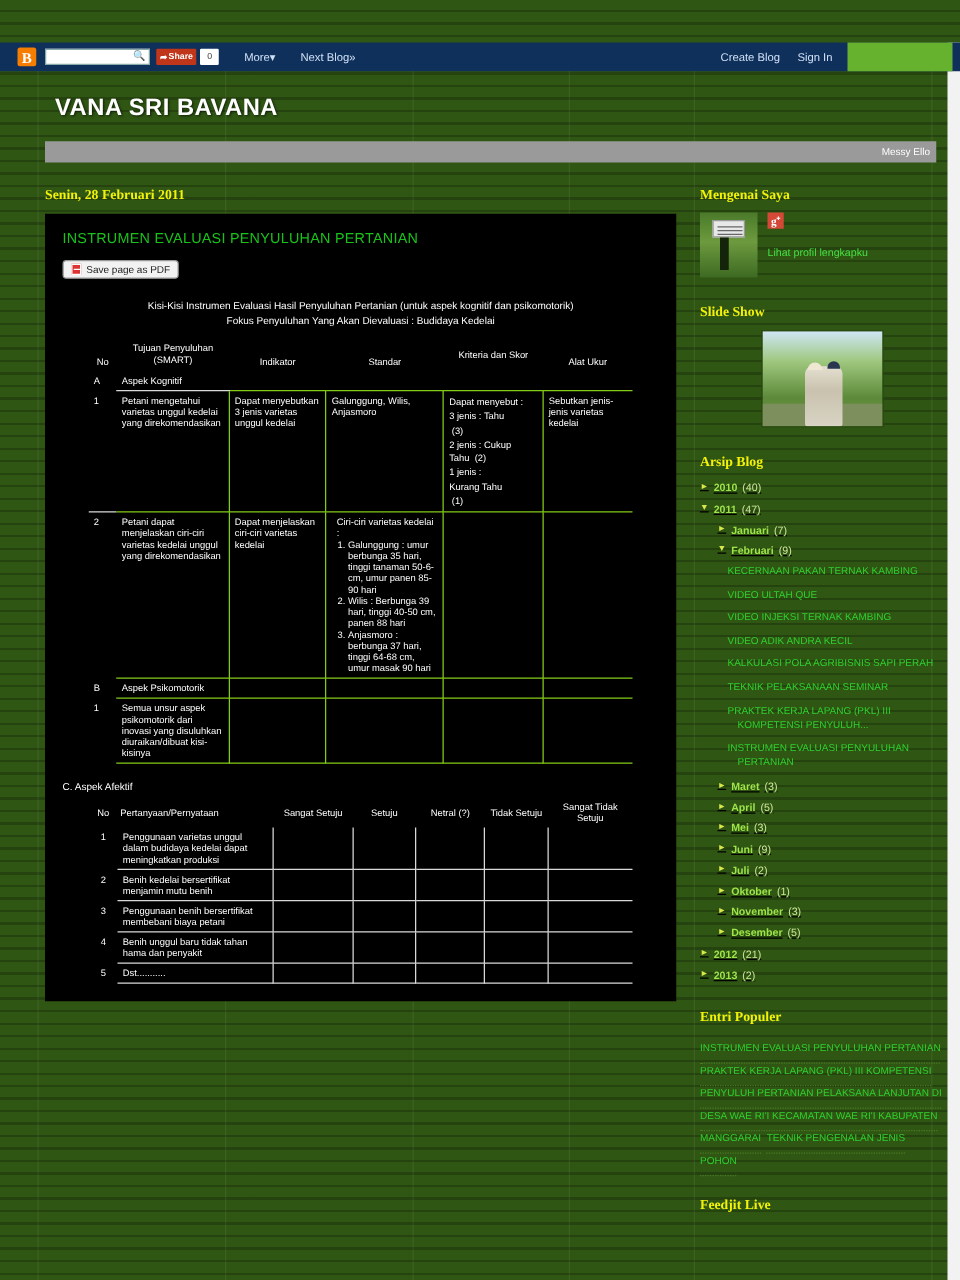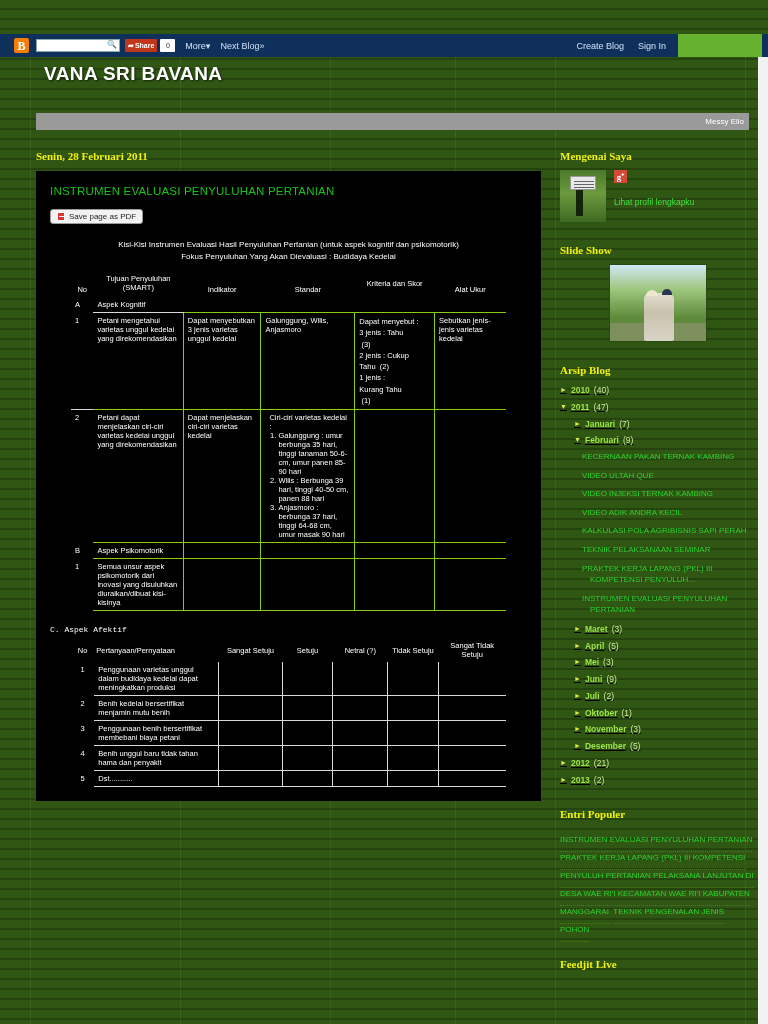--- a/index.html
+++ b/index.html
@@ -29,28 +29,28 @@
   }
   .bl-logo{width:15px;height:15px;background:#f57d00;border-radius:2px;color:#fff;
     font-family:"Liberation Serif", serif;font-size:12px;font-weight:bold;
     display:flex;align-items:center;justify-content:center;line-height:1;margin-left:8px;}
   .nav-search{width:84px;height:13px;background:#fff;border:1px solid #8aa;margin-left:7px;position:relative;}
   .nav-search .mag{position:absolute;right:2px;top:1px;font-size:8px;color:#444;line-height:1;}
   .share-btn{height:13px;background:#c0361a;color:#fff;font-size:7px;font-weight:bold;
     display:flex;align-items:center;gap:1px;padding:0 3px;margin-left:5px;border-radius:1px;}
   .share-count{height:13px;min-width:15px;background:#fff;color:#333;font-size:7px;
     display:flex;align-items:center;justify-content:center;margin-left:3px;border-radius:1px;}
-  .nav-link{color:#cfe0f5;font-size:9px;margin-left:10px;white-space:nowrap;}
+  .nav-link{color:#cfe0f5;font-size:9px;margin-left:20px;white-space:nowrap;}
   .nav-right{margin-left:auto;display:flex;align-items:center;}
   .nav-right .nav-link{margin-left:14px;}
   .green-chip{width:84px;height:23px;background:#66b22e;margin-left:12px;}
 
   
   .blog-title{
-    position:absolute;left:44px;top:63px;
+    position:absolute;left:44px;top:76px;
     color:#fff; font-size:19px; font-weight:bold; letter-spacing:.4px;
     text-shadow:1px 1px 2px rgba(0,0,0,.6);
   }
   .gray-bar{
     position:absolute;left:36px;top:113px;width:713px;height:17px;background:#9a9a9a;
     display:flex;align-items:center;justify-content:flex-end;padding-right:5px;
   }
   .gray-bar span{color:#fff;font-size:8px;}
 
   
@@ -72,21 +72,21 @@
   table.kisi{border-collapse:collapse;width:435px;margin:0 auto;color:#fff;font-size:7.5px;}
   table.kisi td,table.kisi th{border:1px solid #84cc16;padding:3px 4px;vertical-align:top;text-align:left;}
   table.kisi tr.hdr td{border:none;}
   .cw-no{width:22px;text-align:center;}
   .nb{border:none !important;}
   .bt{border-top:1px solid #d9d9d9 !important;}
   .bb{border-bottom:1px solid #d9d9d9 !important;}
   ol.inner{margin:0;padding-left:13px;}
   ol.inner li{margin:0;}
 
-  .sec-label{color:#fff;font-size:8px;margin:14px 0 4px 0;font-family:Liberation Mono, monospace;}
+  .sec-label{color:#fff;font-size:8px;margin:14px 0 4px 0;}
   table.afektif{border-collapse:collapse;width:435px;margin:0 auto;color:#fff;font-size:7.5px;}
   table.afektif td{border:1px solid #d9d9d9;padding:3px 4px;vertical-align:top;}
   table.afektif th{font-weight:normal;text-align:center;font-size:7.5px;padding:3px 2px;border:none;}
 
   
   .side h3{color:#f2f20a;font-family:"Liberation Serif",serif;font-size:11px;margin:0 0 8px 0;font-weight:bold;}
   .side-sec{margin-bottom:22px;}
   .profile-row{display:flex;gap:8px;}
   .profile-photo{width:46px;height:52px;background:linear-gradient(#4a7a2a 0%,#6d9a3e 45%,#3d6a22 100%);position:relative;overflow:hidden;}
   .profile-photo .sign{position:absolute;left:10px;top:6px;width:26px;height:14px;background:#e8e8e8;border:1px solid #999;}

